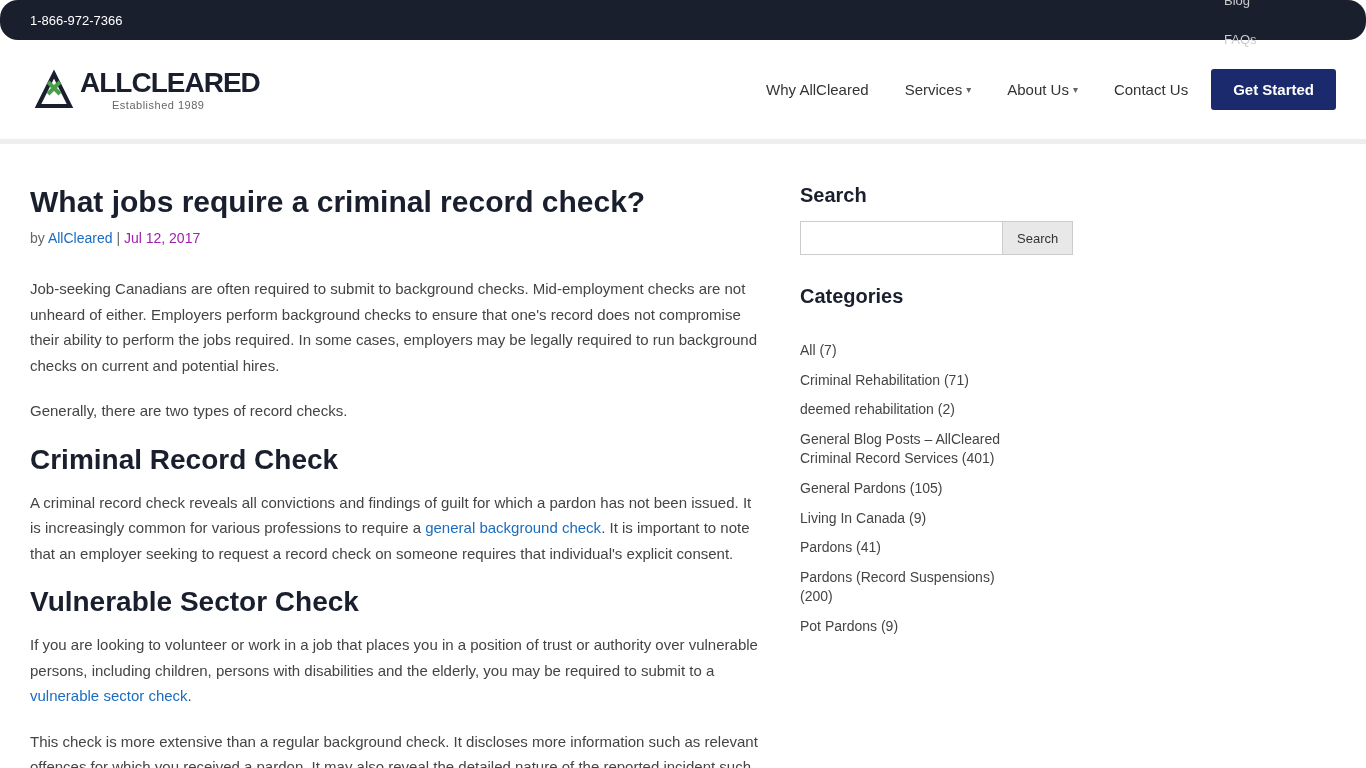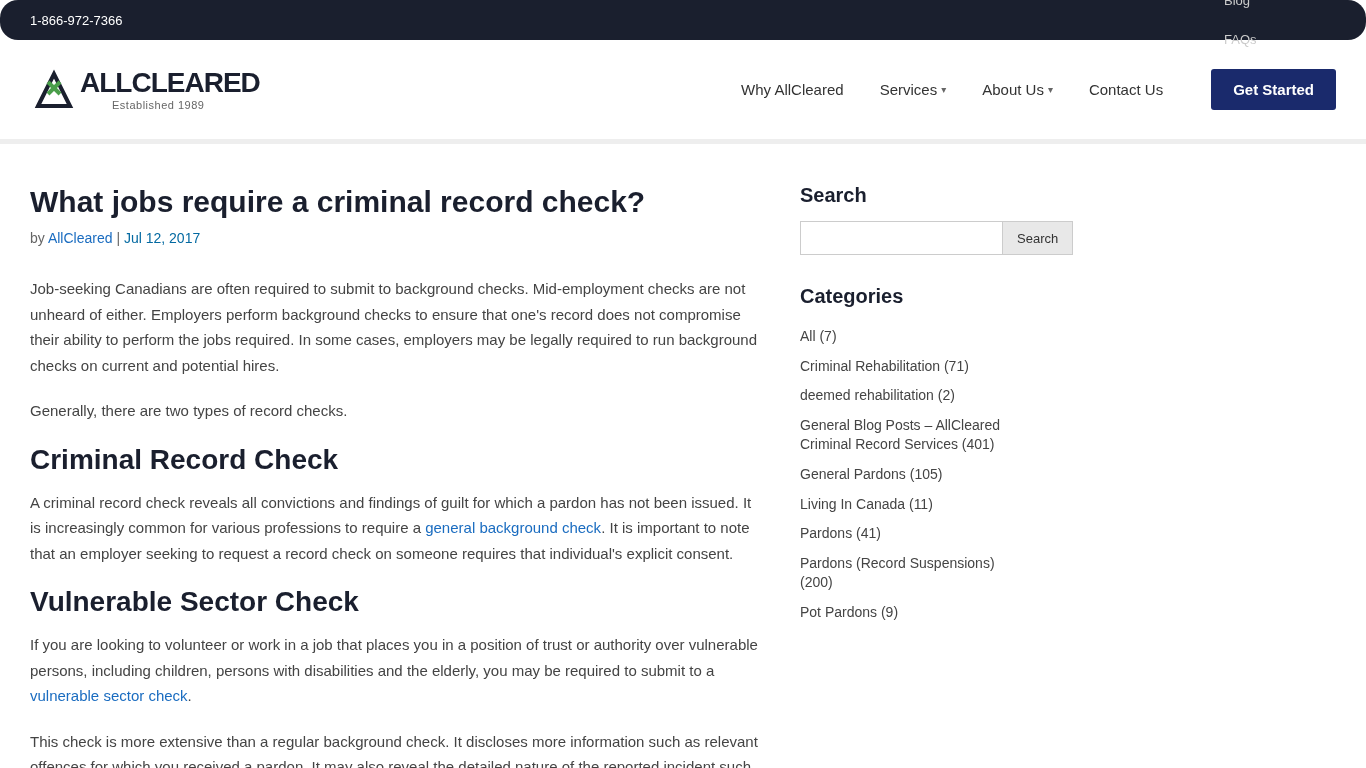--- a/index.html
+++ b/index.html
@@ -68,21 +68,21 @@
     .btn-get-started {
       background: #1a2a6c;
       color: #fff;
       border: none;
       padding: 12px 22px;
       font-size: 15px;
       font-weight: 600;
       cursor: pointer;
       border-radius: 3px;
       text-decoration: none;
-      margin-left: 26px;
+      margin-left: 1px;
     }
 
     
     .header-divider {
       height: 4px;
       background: #eee;
     }
 
     
     .main-container {
@@ -103,21 +103,21 @@
       font-weight: 700;
       color: #1a1f2e;
       margin-bottom: 10px;
       line-height: 1.2;
     }
     .article-meta {
       font-size: 14px;
       color: #666;
       margin-bottom: 30px;
     }
-    .article-meta span { color: #0369a1; }
+    .article-meta span { color: #a21caf; }
     .article-body p {
       font-size: 15px;
       line-height: 1.7;
       color: #444;
       margin-bottom: 20px;
     }
     .article-body h2 {
       font-size: 28px;
       font-weight: 700;
       color: #1a1f2e;
@@ -162,21 +162,21 @@
       font-size: 13px;
       font-weight: 500;
       cursor: pointer;
       color: #333;
     }
 
     .categories-title {
       font-size: 20px;
       font-weight: 700;
       color: #1a1f2e;
-      margin-bottom: 14px;
+      margin-bottom: 28px;
     }
     .category-item {
       font-size: 14px;
       color: #444;
       padding: 5px 0;
       line-height: 1.4;
       cursor: pointer;
     }
     .category-item a {
       color: #444;
@@ -277,21 +277,21 @@
     </div>
 
     <div class="sidebar-section">
       <div class="categories-title">Categories</div>
       <div id="categories-list">
           <div class="category-item"><a href="#">All (7)</a></div>
           <div class="category-item"><a href="#">Criminal Rehabilitation (71)</a></div>
           <div class="category-item"><a href="#">deemed rehabilitation (2)</a></div>
           <div class="category-item"><a href="#">General Blog Posts – AllCleared Criminal Record Services (401)</a></div>
           <div class="category-item"><a href="#">General Pardons (105)</a></div>
-          <div class="category-item"><a href="#">Living In Canada (11)</a></div>
+          <div class="category-item"><a href="#">Living In Canada (9)</a></div>
           <div class="category-item"><a href="#">Pardons (41)</a></div>
           <div class="category-item"><a href="#">Pardons (Record Suspensions) (200)</a></div>
           <div class="category-item"><a href="#">Pot Pardons (9)</a></div>
         </div>
     </div>
 
   </div>
 </div>
 
 </body></html>

